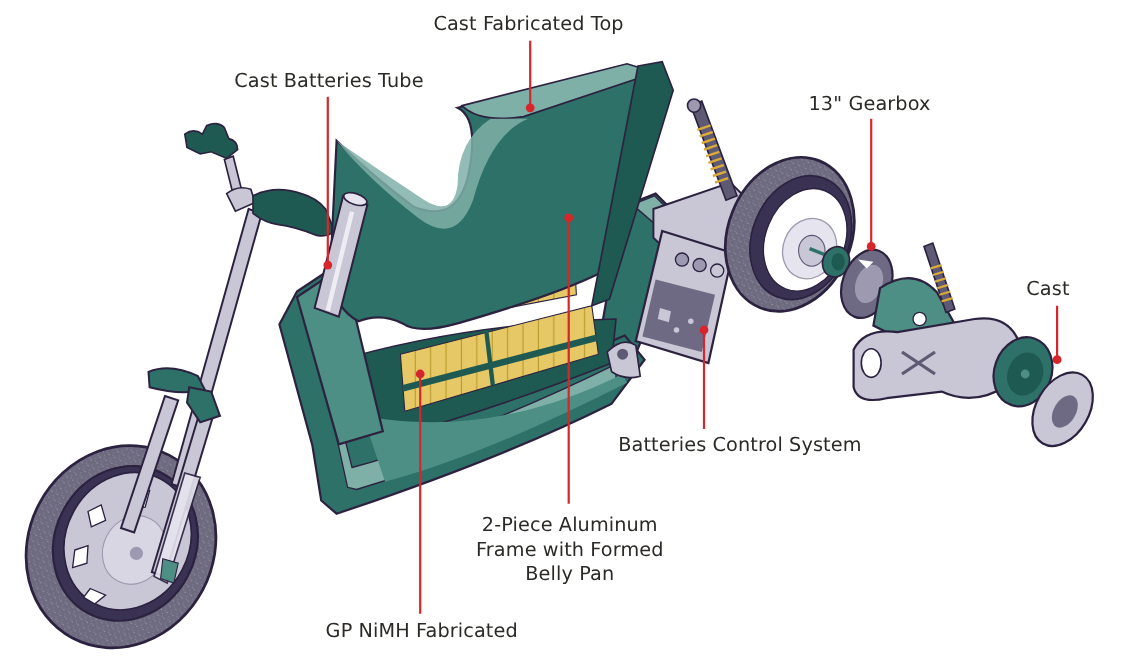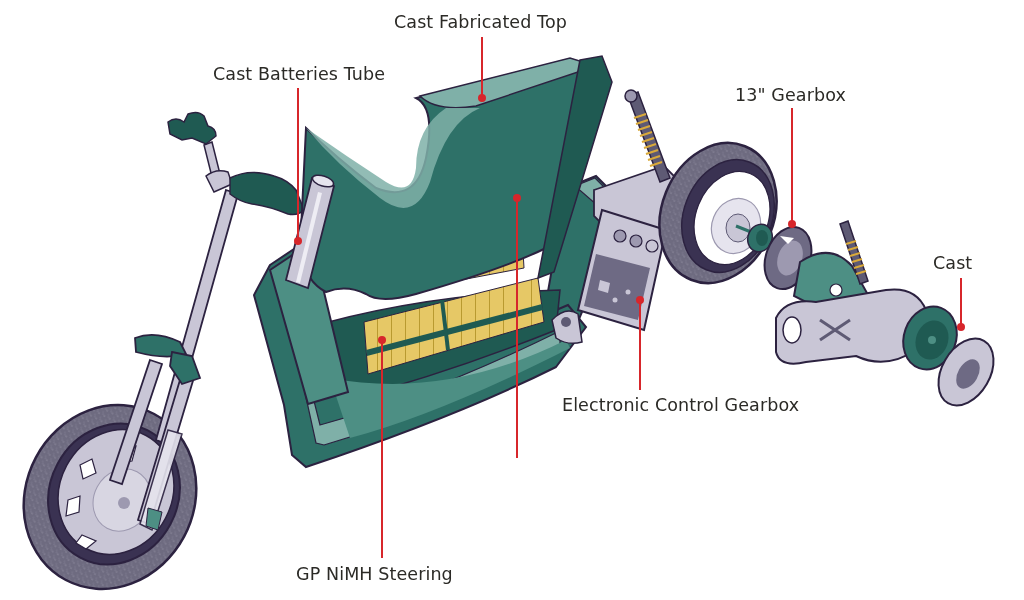--- a/index.html
+++ b/index.html
@@ -173,15 +173,20 @@
     <line x1="382" y1="340" x2="382" y2="558"></line>
     <circle cx="382" cy="340" r="4" stroke="none"></circle>
   </g>
 </svg>
 
 
 <div class="lbl" style="left:394px;top:11px;">Cast Fabricated Top</div>
 <div class="lbl" style="left:213px;top:63px;">Cast Batteries Tube</div>
 <div class="lbl" style="left:735px;top:84px;">13" Gearbox</div>
 <div class="lbl" style="left:933px;top:252px;">Cast</div>
-<div class="lbl" style="left:562px;top:394px;">Electronic Control Gearbox</div>
-<div class="lbl" style="left:296px;top:563px;">GP NiMH Steering</div>
+<div class="lbl" style="left:562px;top:394px;">Batteries Control System</div>
+<div class="lbl center" style="left:418px;top:467px;width:200px;">
+  <div>2-Piece Aluminum</div>
+  <div>Frame with Formed</div>
+  <div>Belly Pan</div>
+</div>
+<div class="lbl" style="left:296px;top:563px;">GP NiMH Fabricated</div>
 </div>
 
 </body></html>

